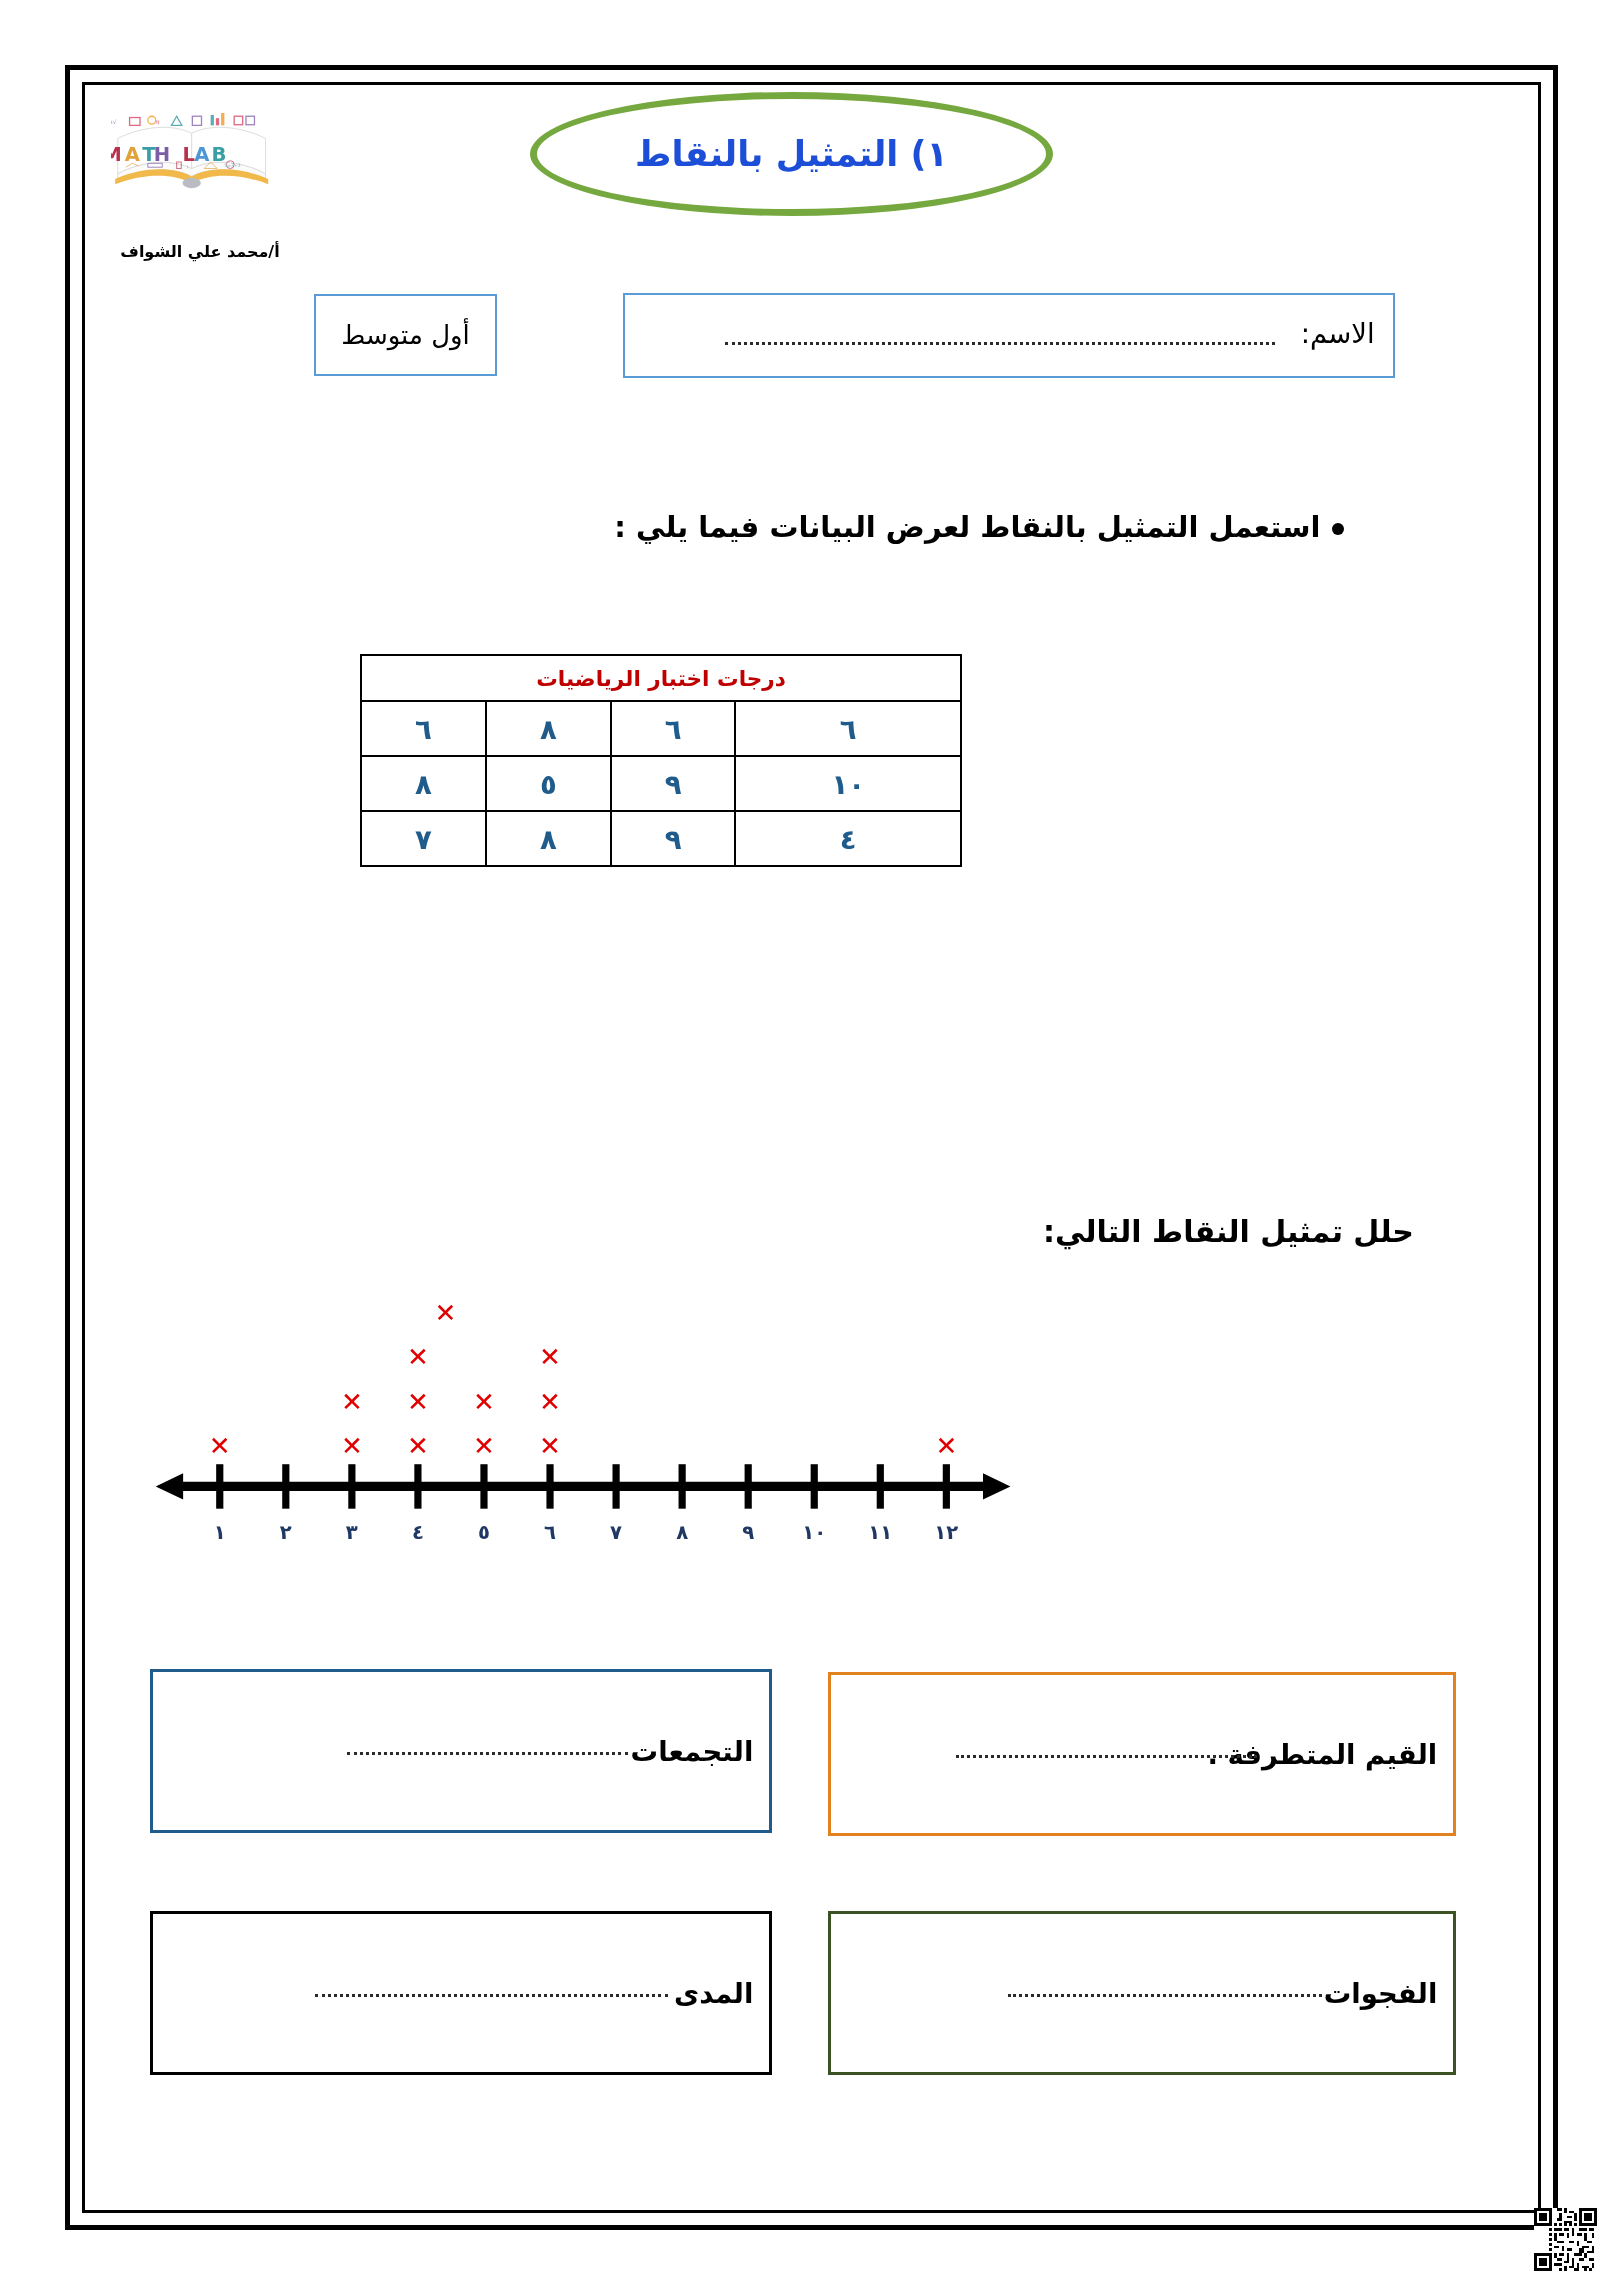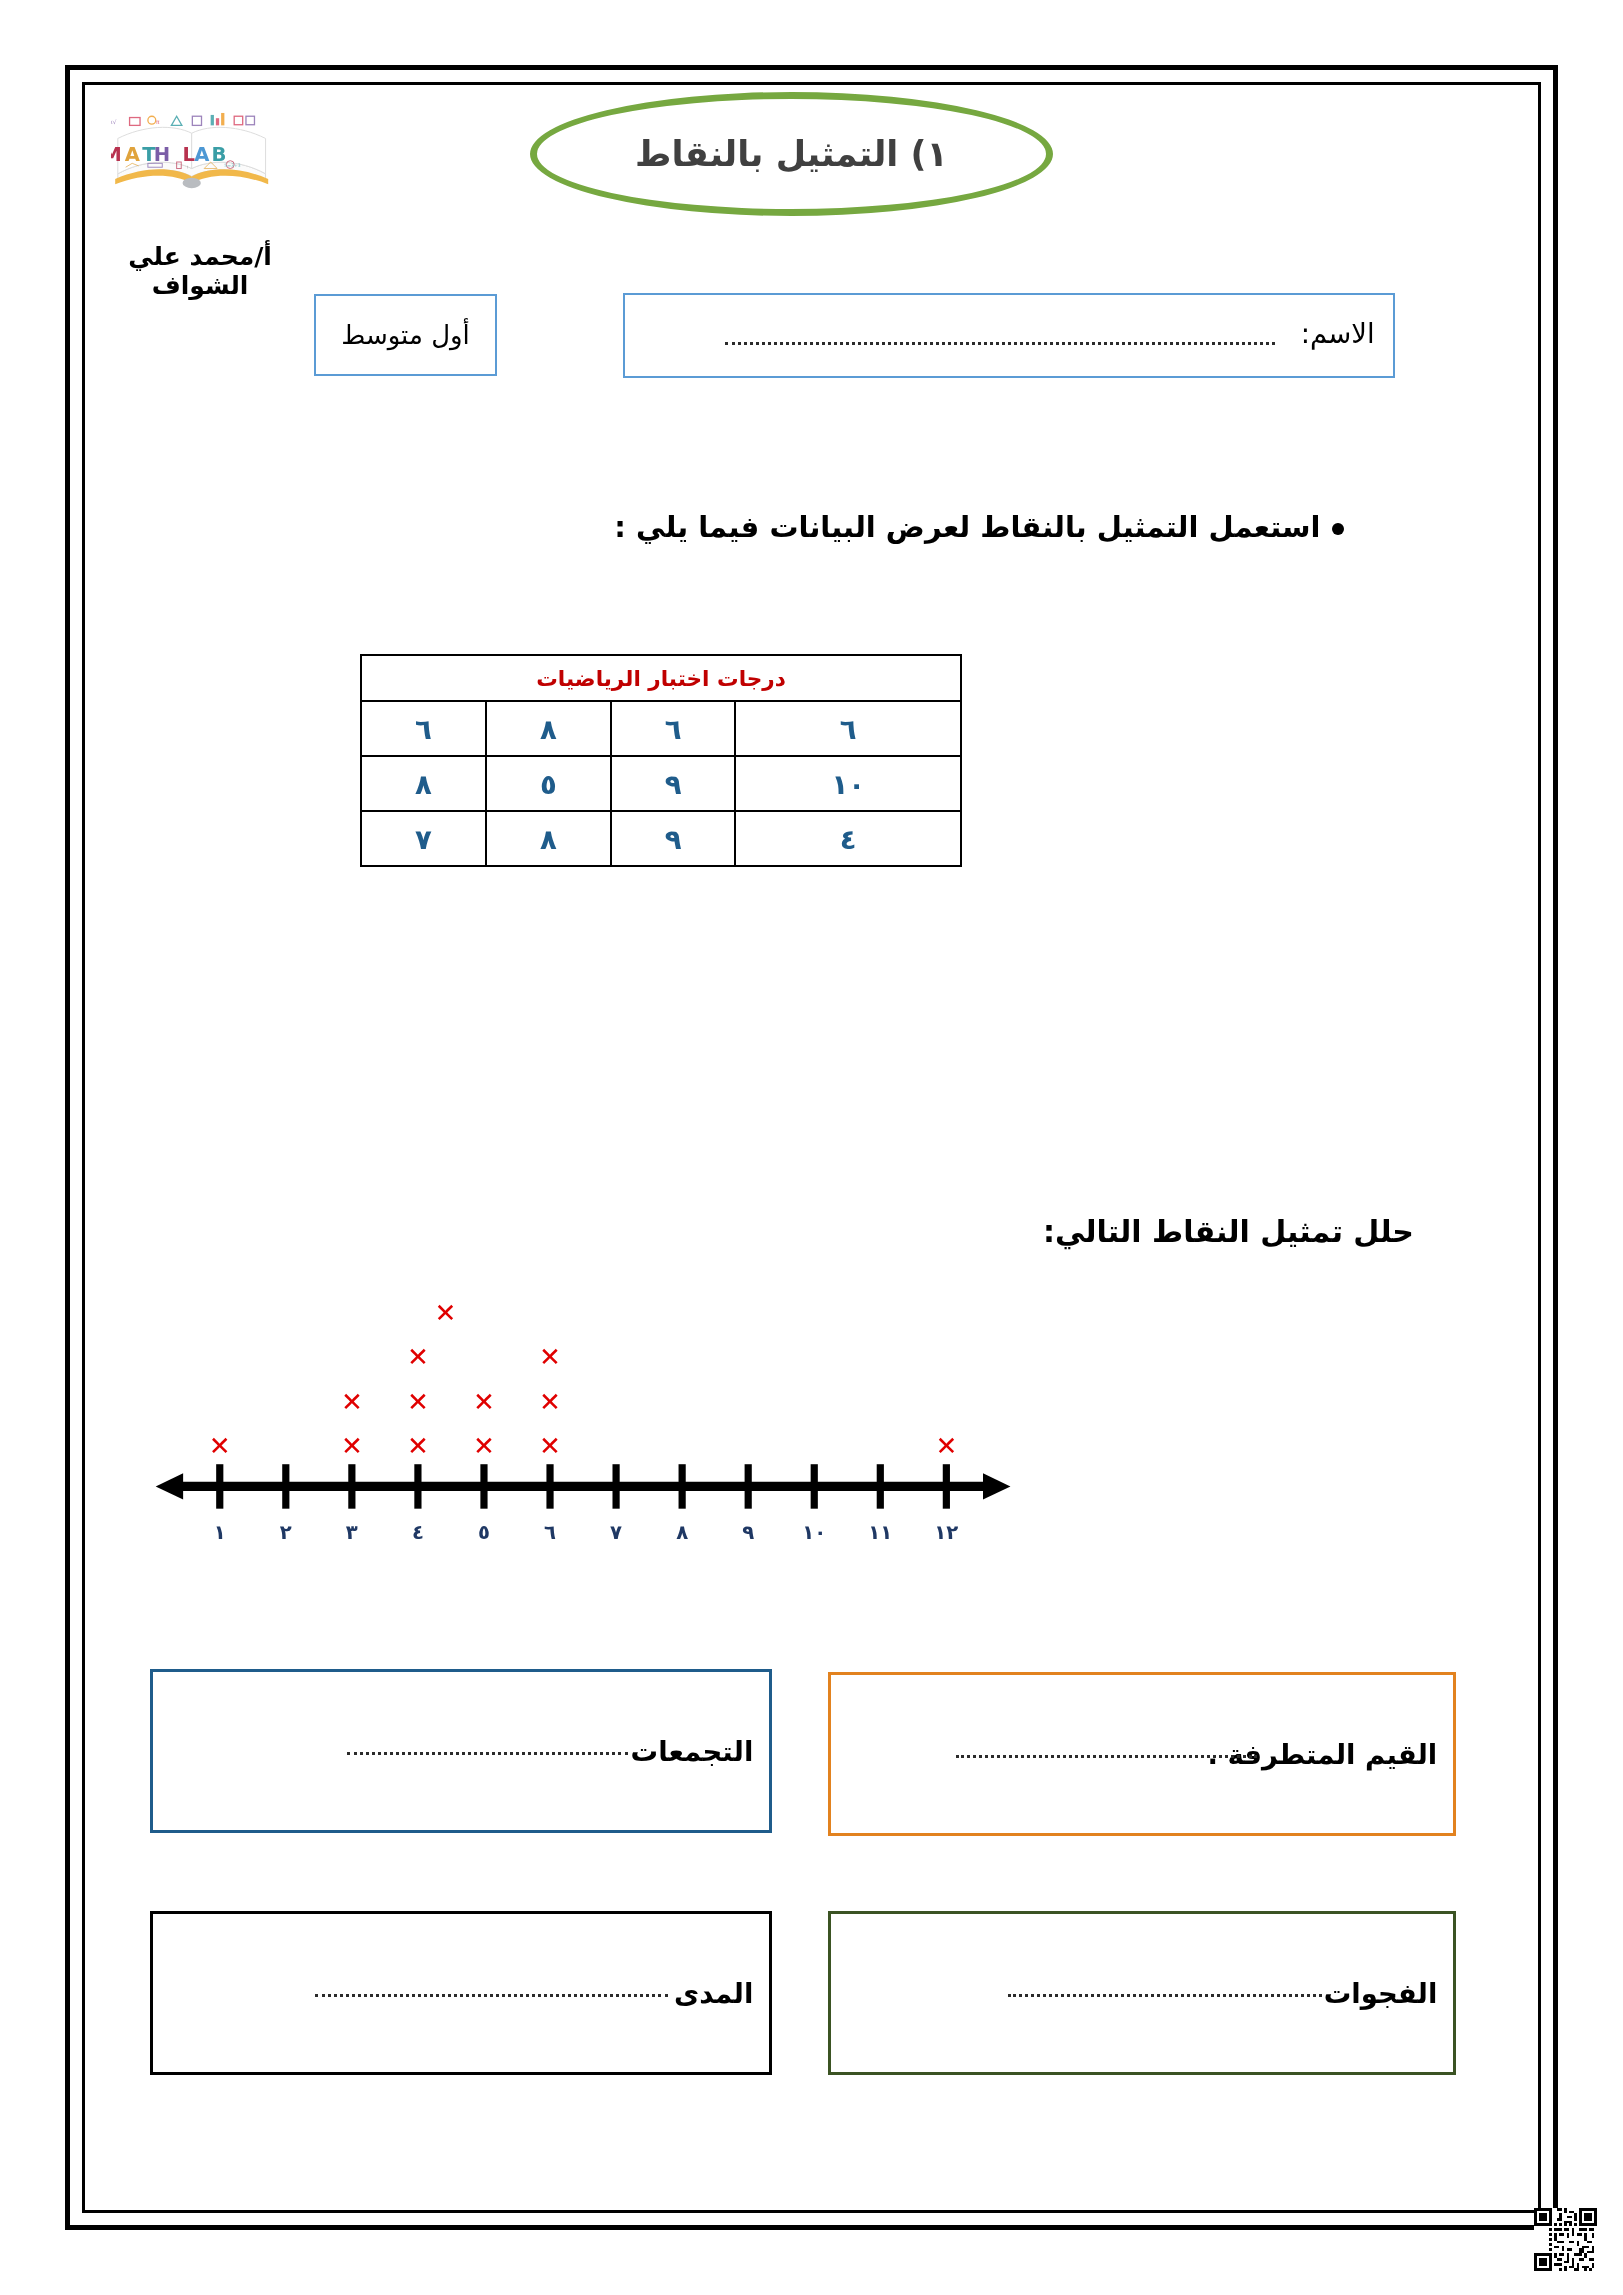--- a/index.html
+++ b/index.html
@@ -9,28 +9,28 @@
   
   #frame-outer{position:absolute;left:65px;top:65px;width:1493px;height:2165px;
                border:5.9px solid #000;box-sizing:border-box;}
   #frame-inner{position:absolute;left:11.8px;top:11.8px;right:11.8px;bottom:11.8px;
                border:3.9px solid #000;box-sizing:border-box;}
 
   
   #logo{position:absolute;left:111px;top:111px;width:164px;height:85px;}
   #logo svg{display:block;}
   #teacher-name{position:absolute;left:105px;top:242px;width:190px;
-                text-align:center;font-size:25px;font-weight:bold;color:#000;
+                text-align:center;font-size:16px;font-weight:bold;color:#000;
                 font-family:"DejaVu Sans",sans-serif;}
 
   #title-wrap{position:absolute;left:530px;top:92px;width:523px;height:124px;}
   #title-oval{position:absolute;inset:0;border:7.2px solid #76a840;
               border-radius:50%/50%;box-sizing:border-box;}
   #title-text{position:absolute;inset:0;display:flex;align-items:center;
-              justify-content:center;font-size:35px;font-weight:bold;color:#404040;
+              justify-content:center;font-size:35px;font-weight:bold;color:#1d4ed8;
               font-family:"DejaVu Sans",sans-serif;letter-spacing:-0.7px;}
 
   
   #name-box{position:absolute;right:228px;top:293px;width:772px;height:85px;
             border:2.6px solid #5b9bd5;box-sizing:border-box;}
   #name-label{position:absolute;right:18.3px;top:22px;font-size:27.5px;color:#000;
               font-family:"DejaVu Sans",sans-serif;}
   #name-dots{position:absolute;right:118px;top:46px;width:550px;
              border-bottom:3.9px dotted #2b2b2b;height:1.3px;}
 

